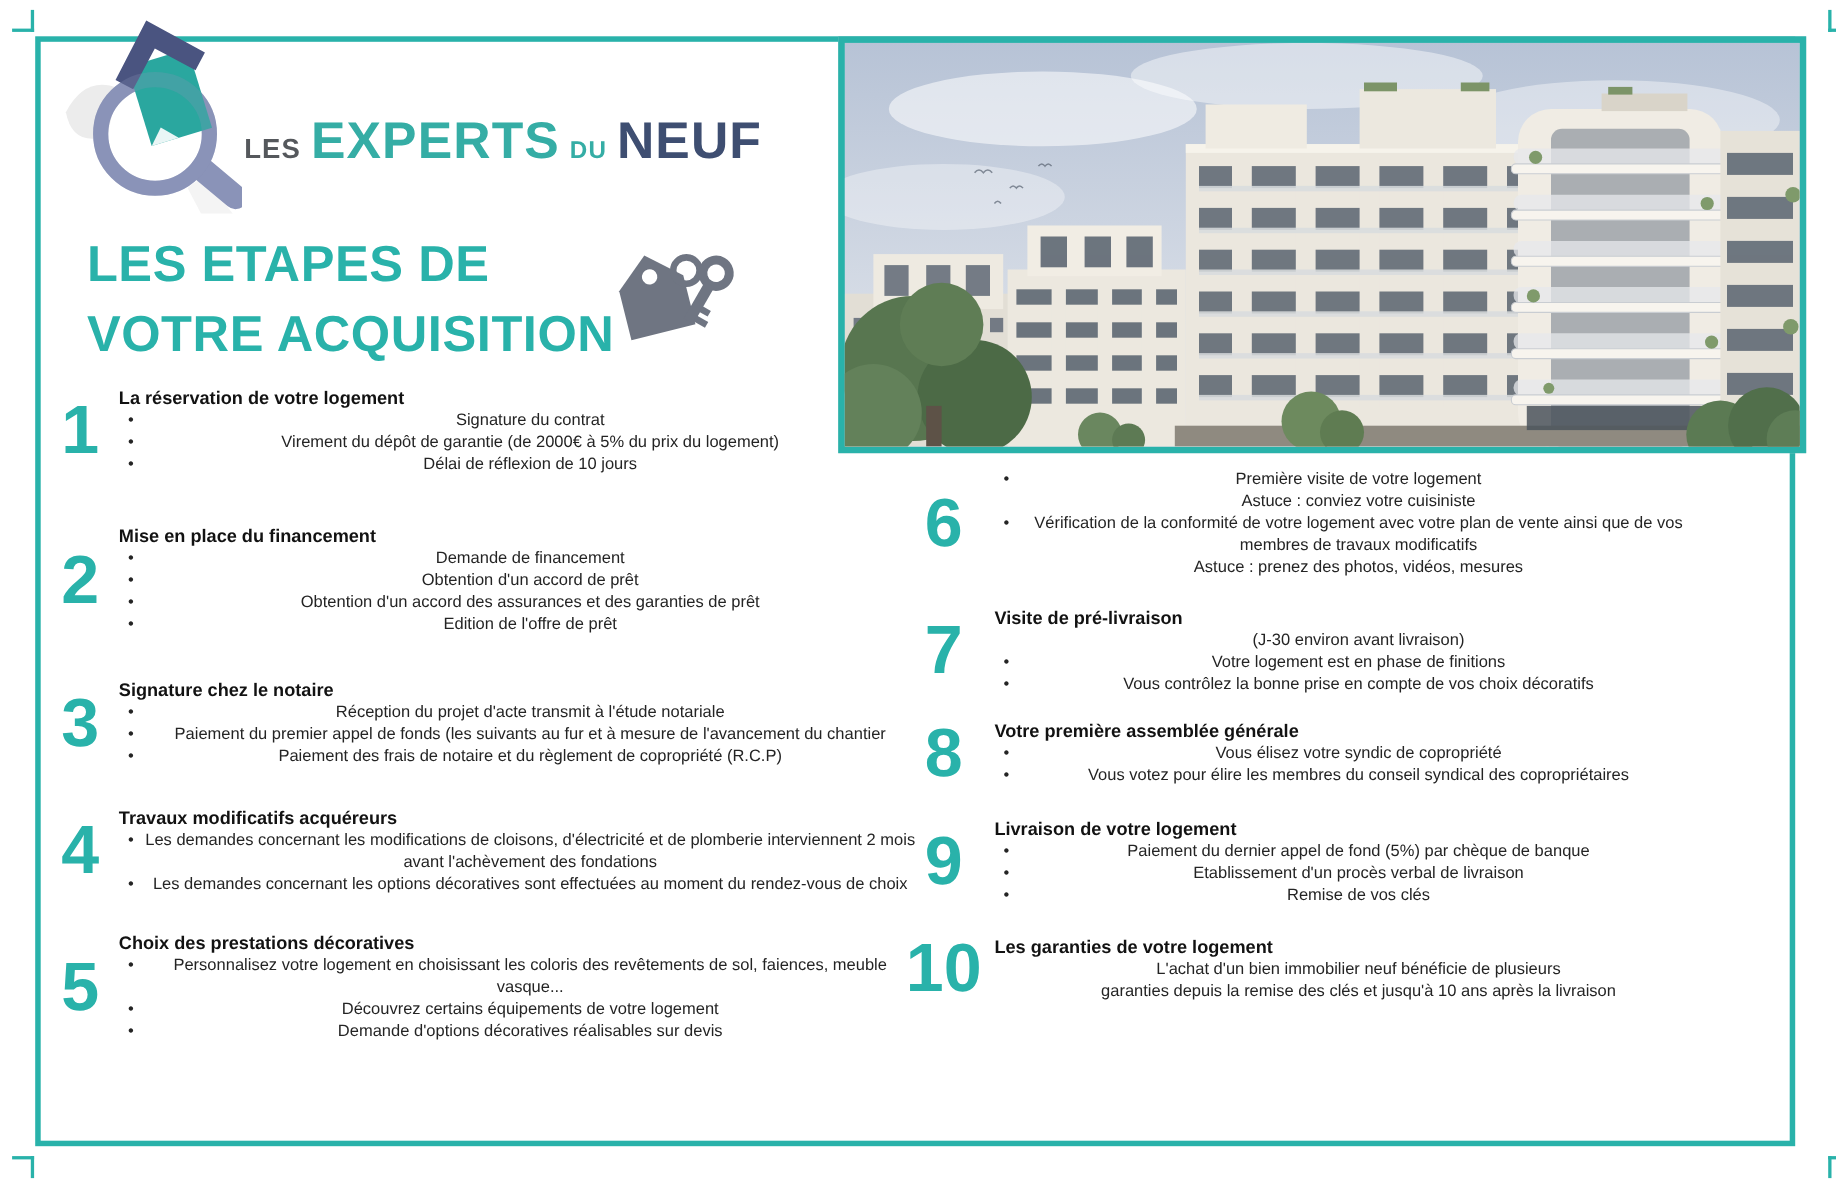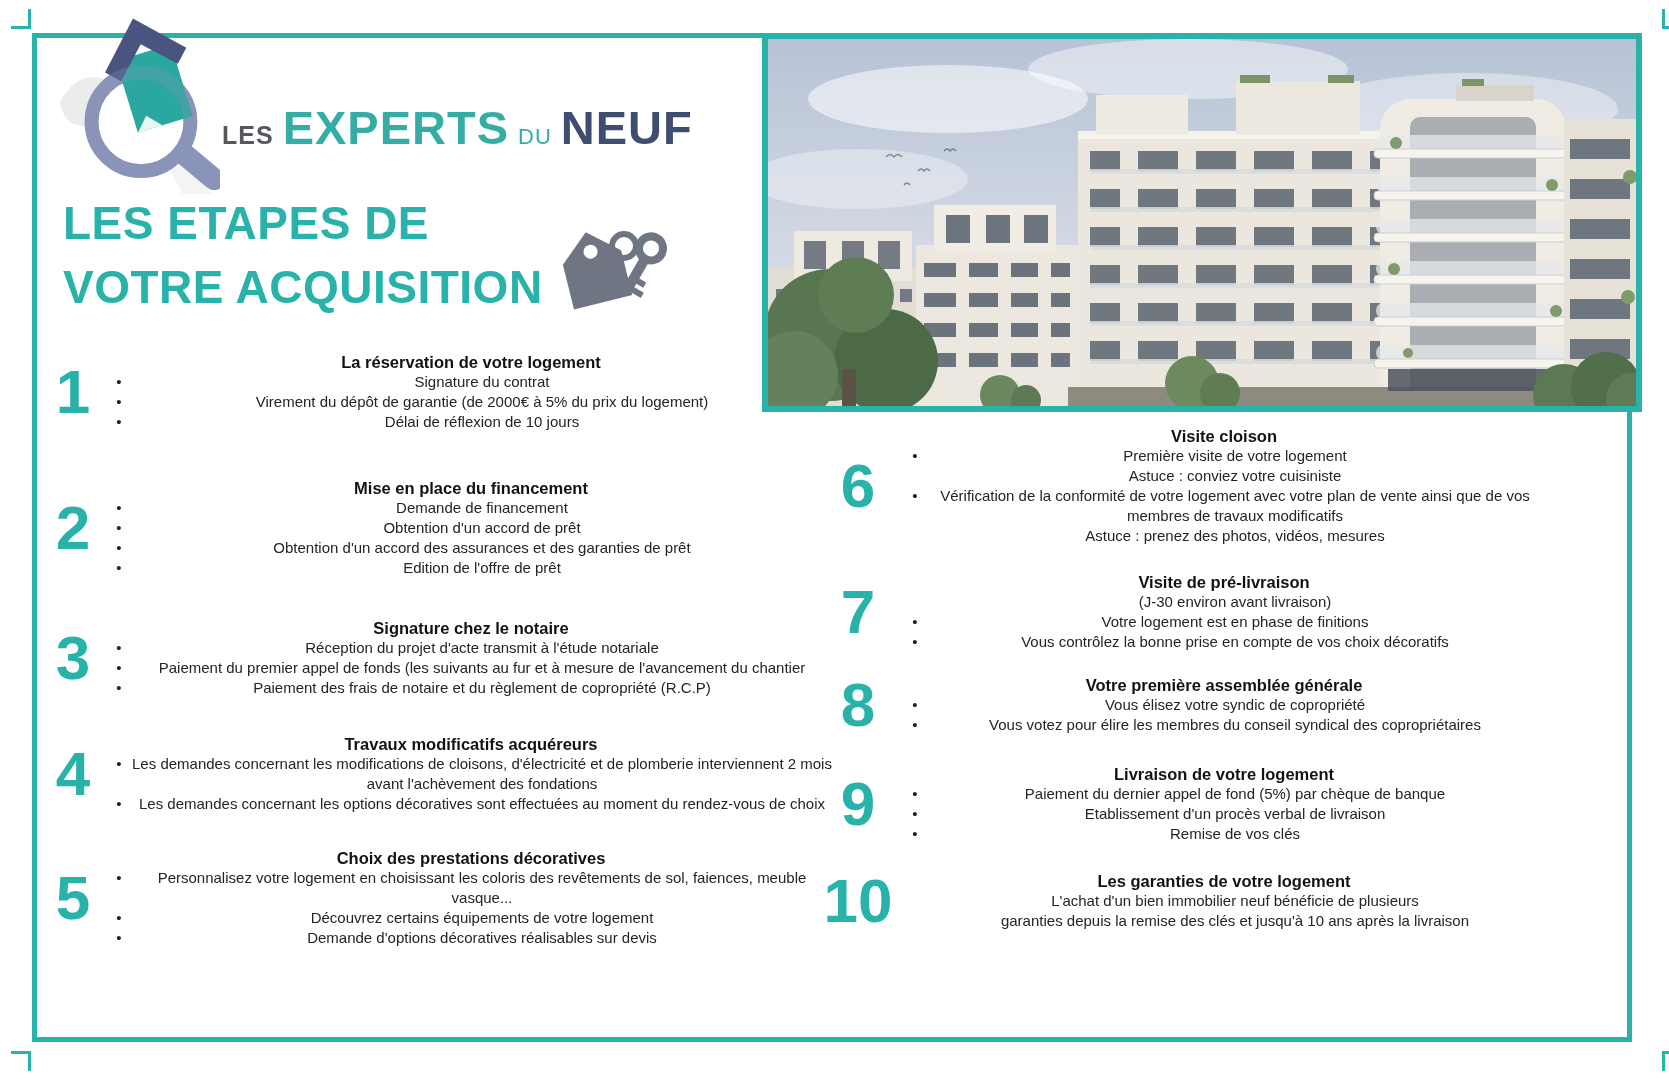--- a/index.html
+++ b/index.html
@@ -19,45 +19,45 @@
   .corner.tr{right:8px;top:9px;border-left:3px solid var(--teal);border-bottom:3px solid var(--teal);}
   .corner.bl{left:11px;bottom:9px;border-right:3px solid var(--teal);border-top:3px solid var(--teal);}
   .corner.br{right:8px;bottom:9px;border-left:3px solid var(--teal);border-top:3px solid var(--teal);}
   
   .frame{position:absolute;left:32px;top:33px;width:1600px;height:1009px;border:5px solid var(--teal);box-sizing:border-box;}
   
   .logo-icon{position:absolute;left:52px;top:4px;width:168px;height:190px;}
   .brand{position:absolute;left:222px;top:74px;display:flex;align-items:baseline;gap:9px;white-space:nowrap;}
   .brand .w1{font-size:25px;font-weight:600;color:#55585C;letter-spacing:1px;}
   .brand .w2{font-size:47px;font-weight:700;color:#35ADA5;letter-spacing:1px;margin-top:26px;}
-  .brand .w3{font-size:22px;font-weight:400;color:#35ADA5;letter-spacing:1px;}
+  .brand .w3{font-size:22px;font-weight:700;color:#35ADA5;letter-spacing:1px;}
   .brand .w4{font-size:47px;font-weight:700;color:var(--navy);letter-spacing:1px;}
   
-  .title{position:absolute;left:63px;top:191px;margin:0;font-size:46px;line-height:64px;font-weight:700;color:var(--teal);letter-spacing:.5px;}
+  .title{position:absolute;left:63px;top:191px;margin:16px;font-size:46px;line-height:64px;font-weight:700;color:var(--teal);letter-spacing:.5px;}
   .keys-icon{position:absolute;left:558px;top:216px;width:118px;height:100px;}
   
   .photo{position:absolute;left:762px;top:33px;width:880px;height:379px;border:6px solid var(--teal);box-sizing:border-box;background:#cfd6e0;}
   .photo svg{display:block;width:100%;height:100%;}
   
   .col{position:absolute;}
   .col-left{left:46px;top:352px;width:788px;}
   .col-right{left:820px;top:426px;width:724px;}
   .step{display:flex;align-items:center;}
   .col-left .step:nth-of-type(1){margin-bottom:46px;}
   .col-left .step:nth-of-type(2){margin-bottom:40px;}
   .col-left .step:nth-of-type(3){margin-bottom:36px;}
   .col-left .step:nth-of-type(4){margin-bottom:34px;}
   .col-right .step:nth-of-type(1){margin-bottom:26px;}
   .col-right .step:nth-of-type(2){margin-bottom:22px;}
   .col-right .step:nth-of-type(3){margin-bottom:28px;}
   .col-right .step:nth-of-type(4){margin-bottom:26px;}
   .num{flex:0 0 54px;font-size:62px;line-height:1;font-weight:700;color:var(--teal);text-align:center;}
   .col-right .num{flex:0 0 76px;}
   .sbody{flex:1;margin-left:8px;min-width:0;}
-  .step-title{font-size:16.5px;font-weight:700;line-height:20px;color:#121212;text-align:center;}
+  .step-title{font-size:16.5px;font-weight:700;line-height:20px;color:#121212;}
   .line{display:flex;font-size:15px;line-height:20px;color:#242424;}
   .marker{flex:0 0 22px;text-align:center;color:#242424;}
   .txt{flex:1;text-align:center;}
 </style>
 </head>
 <body>
 
 <div class="page">
 
   <span class="corner tl"></span>
@@ -340,21 +340,20 @@
             <span class="marker">•</span>
             <span class="txt">Demande d'options décoratives réalisables sur devis</span>
           </div>
         </div>
       </div>
     </div>
   <div class="col col-right" id="col-right">
       <div class="step">
         <div class="num">6</div>
         <div class="sbody">
-          <div class="step-title">Visite cloison</div>
           <div class="line bullet">
             <span class="marker">•</span>
             <span class="txt">Première visite de votre logement</span>
           </div>
           <div class="line plain">
             <span class="marker"></span>
             <span class="txt">Astuce : conviez votre cuisiniste</span>
           </div>
           <div class="line bullet">
             <span class="marker">•</span>

